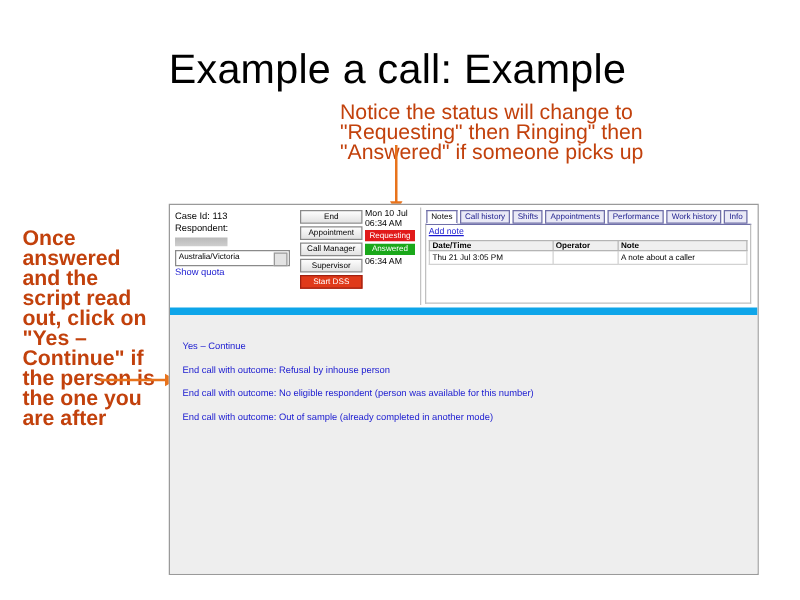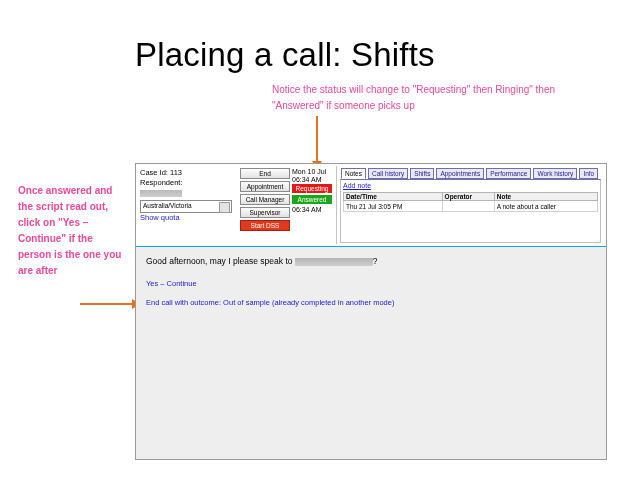--- a/index.html
+++ b/index.html
@@ -14,22 +14,22 @@
     position:absolute;
     left:135px; top:36px;
     font-size:33px;
     color:#000;
     font-family:"Liberation Sans", sans-serif;
     letter-spacing:0.2px;
     white-space:nowrap;
   }
   .annot{
     position:absolute;
-    font-size:10px;
-    color:#ec4899;
+    font-size:17px;
+    color:#c2410c;
     line-height:16px;
   }
   .annot-top{ left:272px; top:82px; width:330px;}
   .annot-left{ left:18px; top:183px; width:110px;font-weight:bold;}
 
   
   .arrow-down{
     position:absolute;
     left:316px; top:116px;
     width:2px; height:46px;
@@ -64,21 +64,21 @@
     left:135px; top:163px;
     width:470px; height:295px;
     background:#ffffff;
     border:1px solid #9a9a9a;
     overflow:hidden;
     font-size:7px;
   }
   .shot-top{
     position:relative;
     height:82px;
-    border-bottom:1px solid #0ea5e9;
+    border-bottom:6px solid #0ea5e9;
     background:#fff;
   }
   
   .caseinfo{
     position:absolute; left:4px; top:4px; width:95px;
     font-size:7.5px; color:#000; line-height:10px;
   }
   .caseinfo .lbl{ display:block;}
   .redact{
     display:inline-block;
@@ -181,21 +181,21 @@
   .opt{
     display:block;
     color:#1a1ad0;
     font-size:7.5px;
     margin-bottom:10px;
   }
 </style>
 </head>
 <body>
 
-<div class="slide-title">Placing a call: Shifts</div>
+<div class="slide-title">Example a call: Example</div>
 
 <div class="annot annot-top">Notice the status will change to "Requesting" then Ringing" then "Answered" if someone picks up</div>
 <div class="annot annot-left">Once answered and the script read out, click on "Yes – Continue" if the person is the one you are after</div>
 
 <div class="arrow-down"></div>
 <div class="arrow-right"></div>
 
 <div class="shot">
 
   <div class="shot-top">
@@ -250,22 +250,21 @@
             <td></td>
             <td>A note about a caller</td>
           </tr>
         </tbody>
           </table>
       </div>
     </div>
   </div>
 
   <div class="script">
-    <p>
-      <span>Good afternoon, may I please speak to </span><span class="redact2"></span><span>?</span>
-    </p>
 
     <div class="optlist">
       <a class="opt">Yes – Continue</a>
+      <a class="opt">End call with outcome: Refusal by inhouse person</a>
+      <a class="opt">End call with outcome: No eligible respondent (person was available for this number)</a>
       <a class="opt">End call with outcome: Out of sample (already completed in another mode)</a>
     </div>
   </div>
 </div>
 
 </body></html>

